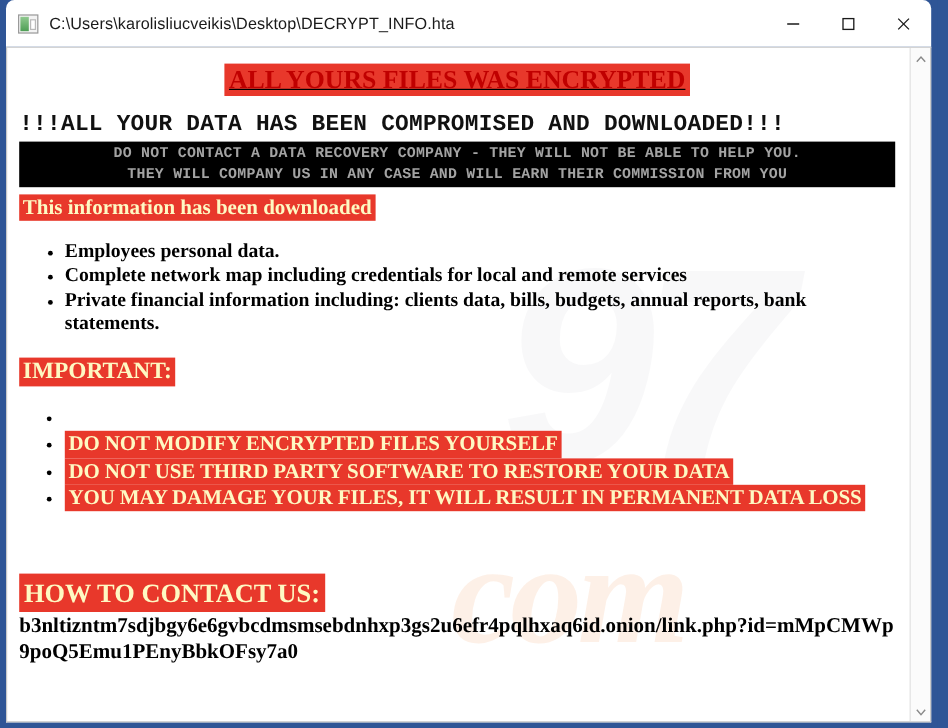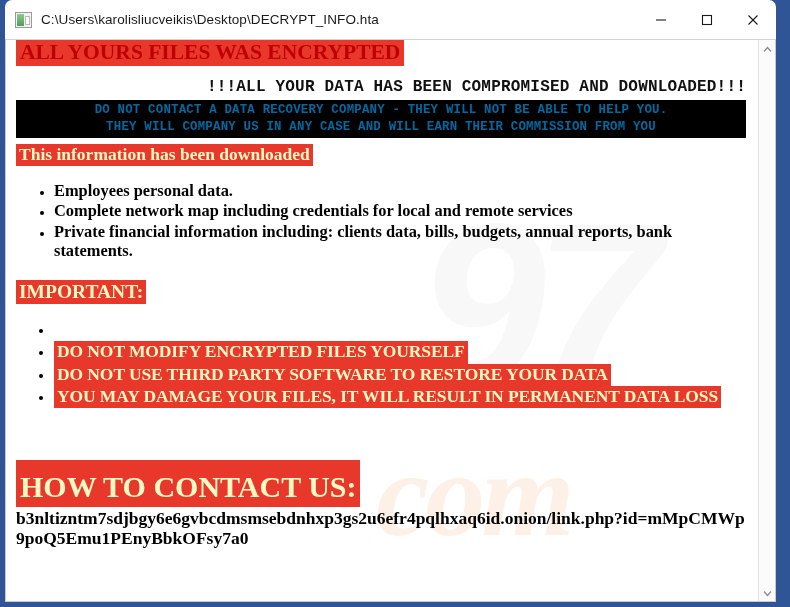--- a/index.html
+++ b/index.html
@@ -143,48 +143,49 @@
     user-select: none;
   }
 
   .doc {
     position: relative;
     z-index: 1;
   }
 
   
   .h-encrypted {
-    text-align: left;
-    margin: 0 0 0 0;
+    text-align: center;
+    margin: 14px 0 0 0;
     font-size: 0;
+    text-decoration: underline;
   }
   .h-encrypted span {
     font-family: "Liberation Serif", serif;
     font-weight: bold;
     font-size: 21.5px;
     color: #c00000;
     background: #e8382b;
     padding: 1px 4px 2px 4px;
     line-height: 1.12;
   }
 
   .mono-line {
-    text-align: right;
+    text-align: left;
     font-family: "Liberation Mono", monospace;
-    font-size: 16px;
+    font-size: 19px;
     color: #111111;
     font-weight: bold;
     margin-top: 14px;
     letter-spacing: 0.2px;
     white-space: nowrap;
   }
 
   .black-banner {
     background: #000000;
-    color: #0369a1;
+    color: #a3a3a3;
     font-family: "Liberation Mono", monospace;
     font-size: 12.4px;
     font-weight: bold;
     text-align: center;
     margin-top: 4px;
     padding: 2px 0 3px 0;
     line-height: 1.34;
     letter-spacing: 0.2px;
     white-space: nowrap;
     overflow: hidden;
@@ -247,23 +248,23 @@
     font-size: 17.5px;
     letter-spacing: -0.1px;
   }
   ul.warn li.empty-bullet { min-height: 18px; }
 
   .line-contact {
     margin-top: 52px;
     font-size: 0;
   }
   .line-contact .hl-red-black {
-    font-size: 30px;
+    font-size: 22px;
     line-height: 1.2;
-    padding: 9px 4px 2px 4px;
+    padding: 4px 4px 2px 4px;
   }
 
   .step {
     font-size: 17.5px;
     font-weight: bold;
     color: #000000;
     line-height: 1.2;
   }
   .step-1 { margin-top: 24px; }
   .step-2 { margin-top: 25px; }

